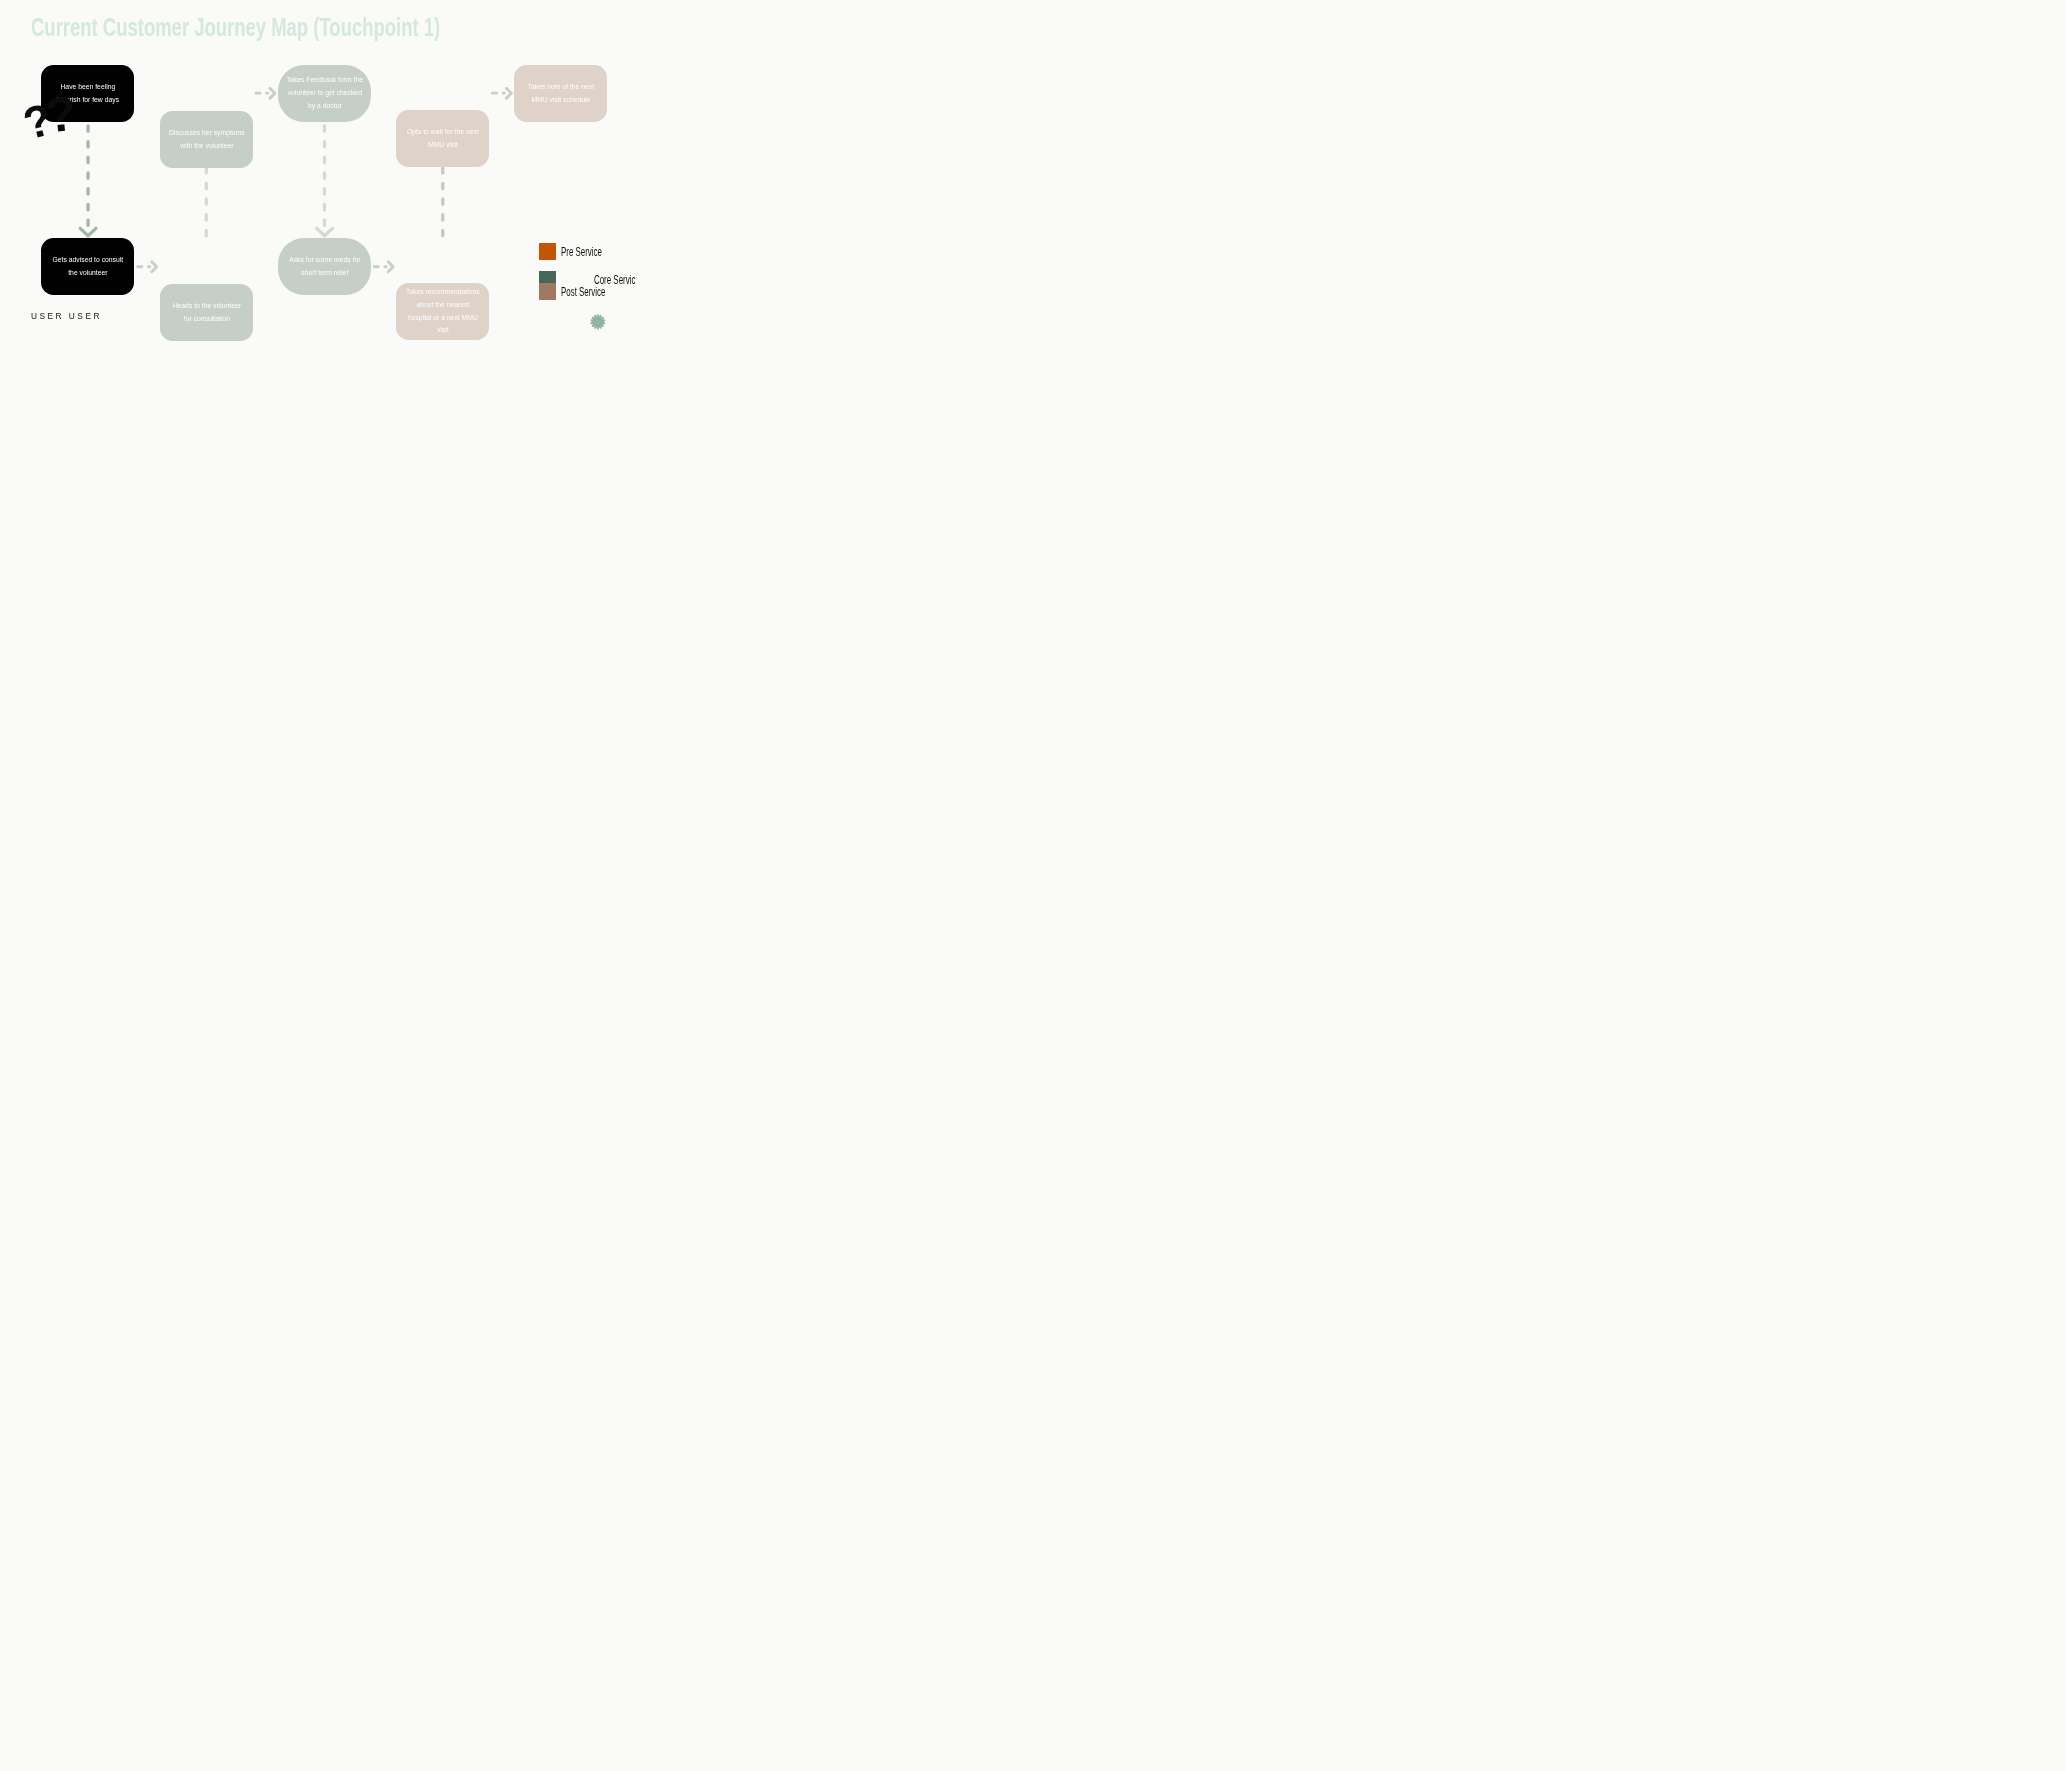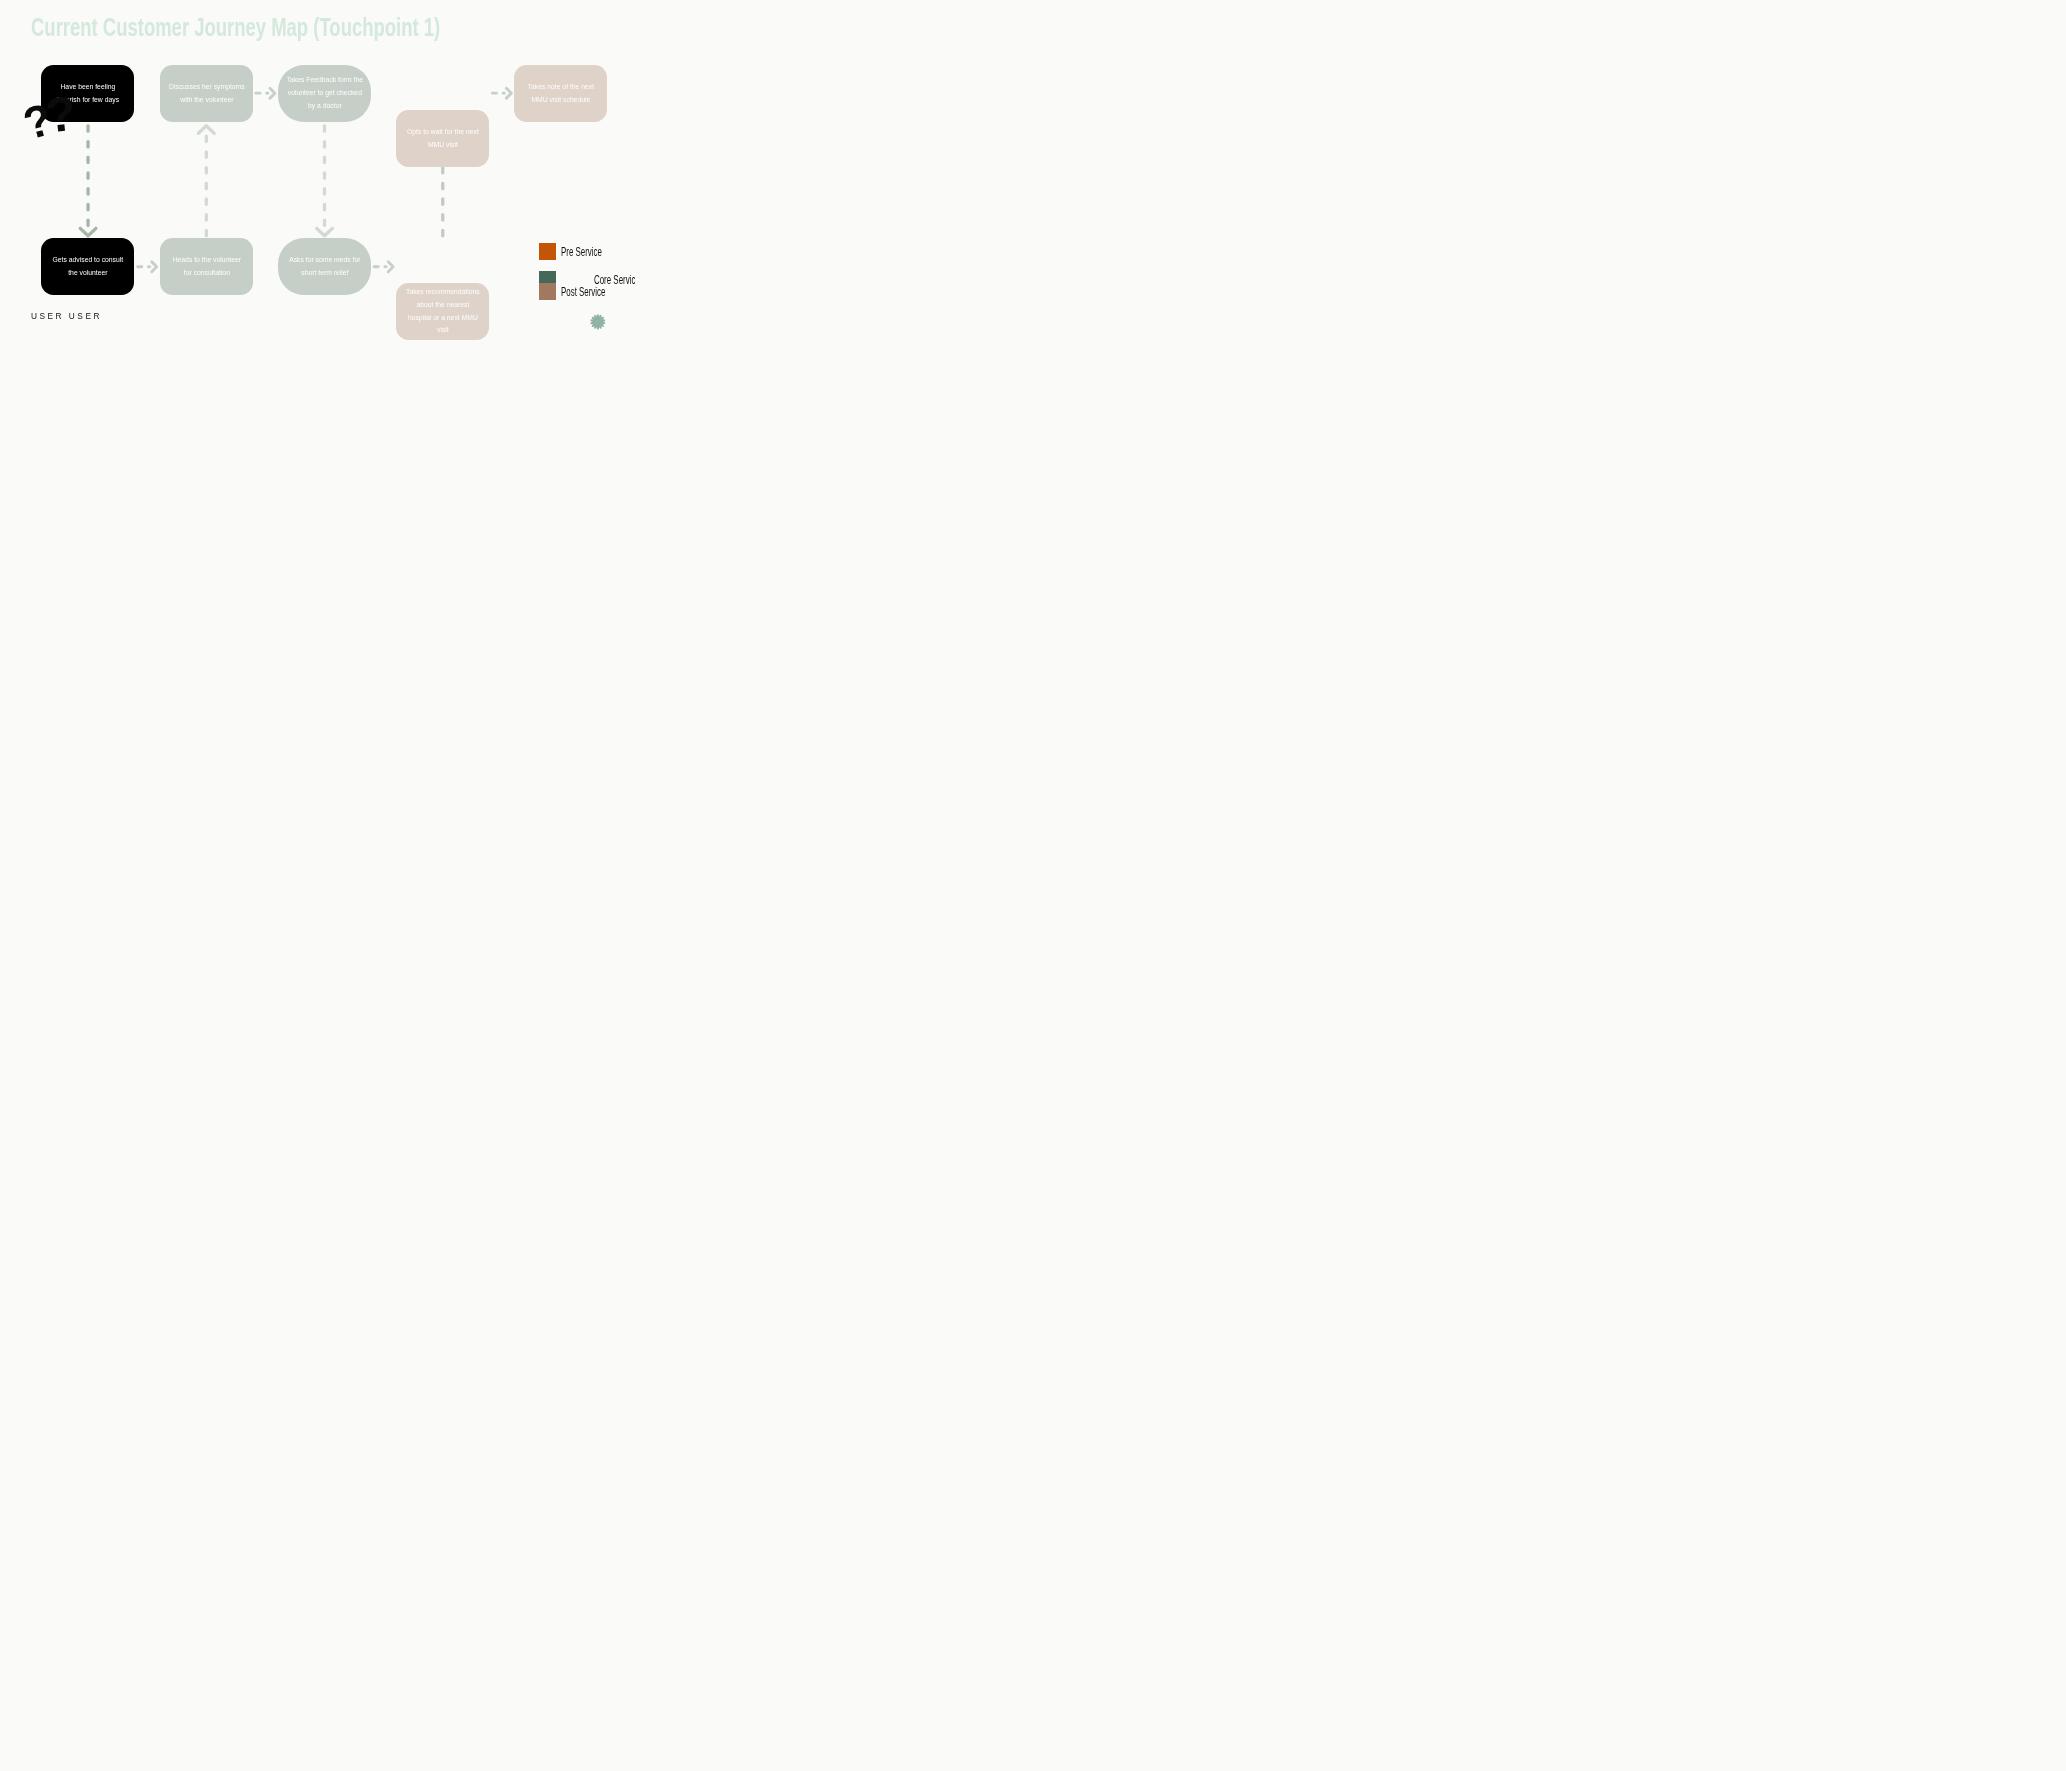--- a/index.html
+++ b/index.html
@@ -26,21 +26,21 @@
     width:118%;flex:none;box-sizing:border-box;padding:0 9px;
     transform:scaleX(0.85);transform-origin:center center;
     text-align:center;color:#FDFEFD;font-size:8px;font-weight:400;line-height:1.62;
   }
   .pre{background:#000000;}
   .core{background:#C5CFC8;}
   .post{background:#DFD2C9;}
 
   .row-top{top:65px;}
   .row-bottom{top:238px;align-items:center;}
-  .col-1{left:41px;} .col-2{left:160px;} .col-3{left:278px;border-radius:26px;} .col-4{left:396px;margin-top:45px;} .col-5{left:514px;}
+  .col-1{left:41px;} .col-2{left:160px;margin-top:46px;} .col-3{left:278px;border-radius:26px;} .col-4{left:396px;margin-top:45px;} .col-5{left:514px;}
 
   
   svg.arrows{position:absolute;left:0;top:0;width:635px;height:355px;pointer-events:none;}
 
   
   .qmarks{position:absolute;left:21.5px;top:87px;width:62px;height:66px;z-index:5;}
   .qmark{position:absolute;color:#0B0B0B;font-weight:700;line-height:1;}
   .qmark.q1{left:2.5px;top:11.6px;font-size:45px;transform:rotate(-15deg);}
   .qmark.q2{left:24px;top:3.3px;font-size:49px;transform:rotate(-6deg);}
 

